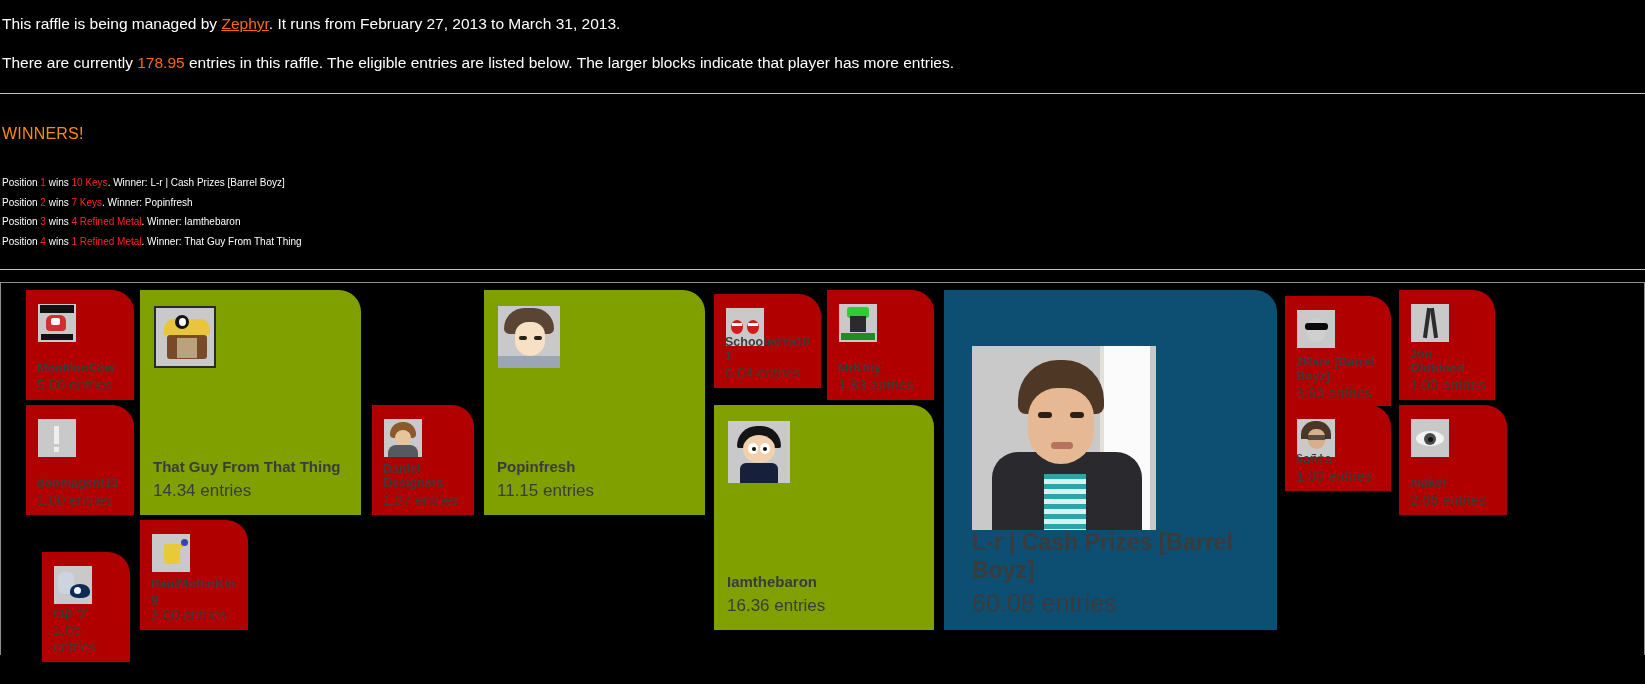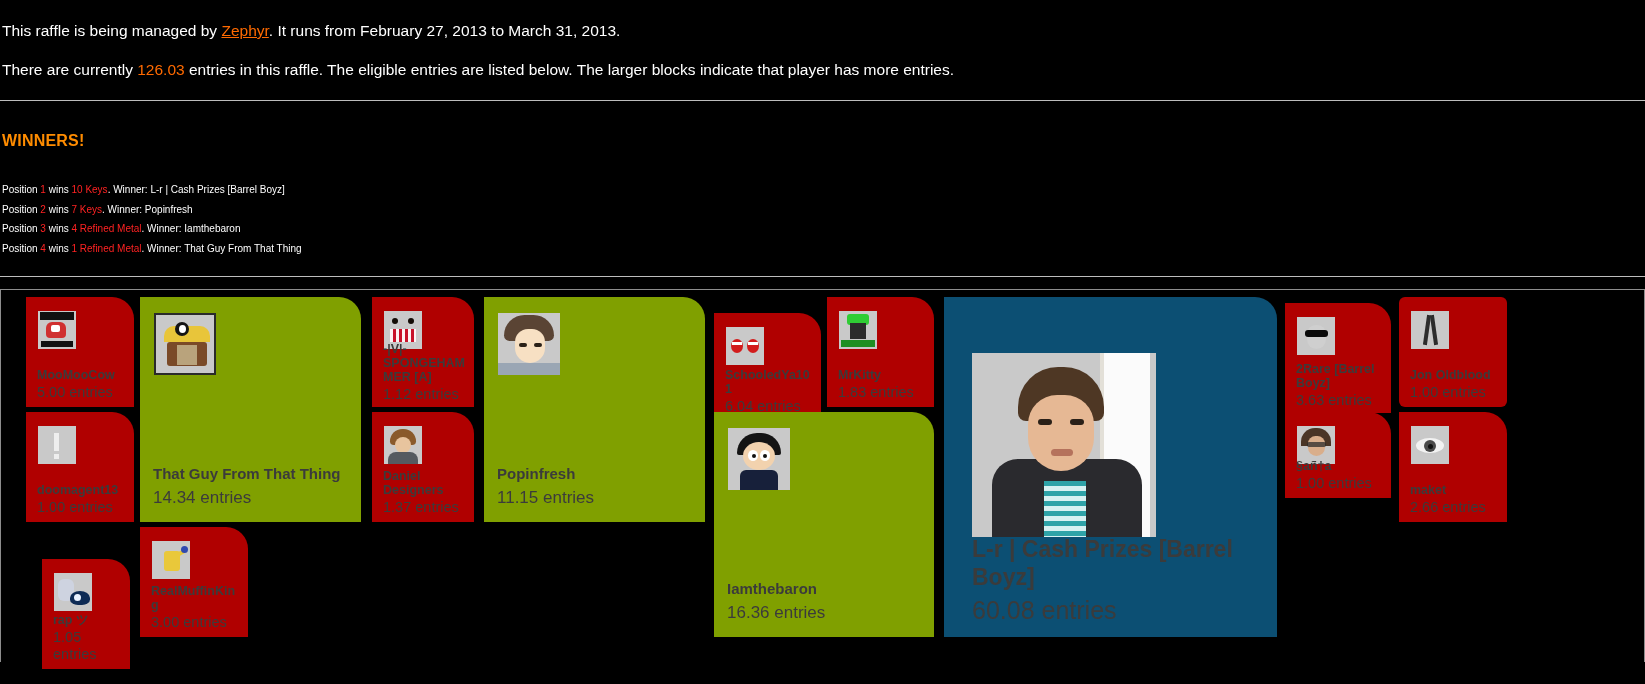--- a/index.html
+++ b/index.html
@@ -15,38 +15,38 @@
     color: #ffffff;
   }
 
   
   .intro {
     padding: 5px 2px 0 2px;
     font-size: 15.5px;
     line-height: 1.1;
   }
   .intro p {
-    margin: 17px 0 22px 0;
+    margin: 10px 0 22px 0;
     white-space: nowrap;
   }
   .hl-orange { color: #ff6a00; }
   .hl-red    { color: #ff2222; }
 
   hr.rule {
     border: 0;
     border-top: 1px solid #bdbdbd;
     margin: 3px 0 0 0;
     height: 0;
   }
 
   
   .winners-wrap { padding: 0 2px; }
   .winners-title {
     color: #ff8c00;
-    font-weight: bold;
+    font-weight: normal;
     font-size: 16px;
     margin: 31px 0 8px 0;
     letter-spacing: .2px;
   }
   .winners-list {
     margin: 30px 0 0 0;
     font-size: 10px;
     line-height: 19.5px;
   }
   .winners-list div { white-space: nowrap; }
@@ -238,21 +238,21 @@
                  background: repeating-linear-gradient(#2fa3a8 0 5px, #d8f1f2 5px 10px); }
 </style>
 </head>
 <body>
 
 <div class="intro">
   <p>
     <span>This raffle is being managed by </span><a class="hl-orange" href="#">Zephyr</a><span>. It runs from February 27, 2013 to March 31, 2013.</span>
   </p>
   <p>
-    <span>There are currently </span><span class="hl-orange">126.03</span><span> entries in this raffle. The eligible entries are listed below. The larger blocks indicate that player has more entries.</span>
+    <span>There are currently </span><span class="hl-orange">178.95</span><span> entries in this raffle. The eligible entries are listed below. The larger blocks indicate that player has more entries.</span>
   </p>
 </div>
 
 <hr class="rule">
 
 <div class="winners-wrap">
   <div class="winners-title">WINNERS!</div>
   <div class="winners-list">
     <div>
       <span>Position </span><span class="hl-red">1</span><span> wins </span><span class="hl-red">10 Keys</span><span>. Winner: </span><span>L-r | Cash Prizes [Barrel Boyz]</span>
@@ -329,32 +329,20 @@
           <i class="bd"></i>
           <i class="ar"></i>
           <i class="hd"></i>
         </div>
       <div class="texts">
         <div class="pname">RealMuffinKing</div>
         <div class="pentries">3.00 entries</div>
       </div>
     </div>
 
-    <div class="tile red sz-s" style="left:371px; top:7px; width:102px; height:110px;">
-      <div class="thumb th av-domo">
-          <i class="ey1"></i>
-          <i class="ey2"></i>
-          <i class="mo"></i>
-          <i class="tt"></i>
-        </div>
-      <div class="texts" style="bottom:4px">
-        <div class="pname">-|V|-SPONGEHAMMER [A]</div>
-        <div class="pentries">1.12 entries</div>
-      </div>
-    </div>
 
     <div class="tile red sz-s" style="left:371px; top:122px; width:102px; height:110px;">
       <div class="thumb th av-dan">
           <i class="hair"></i>
           <i class="face"></i>
           <i class="body"></i>
         </div>
       <div class="texts">
         <div class="pname">Daniel Designers</div>
         <div class="pentries">1.37 entries</div>
@@ -368,21 +356,21 @@
           <i class="face"></i>
           <i class="e1"></i>
           <i class="e2"></i>
         </div>
       <div class="texts">
         <div class="pname">Popinfresh</div>
         <div class="pentries">11.15 entries</div>
       </div>
     </div>
 
-    <div class="tile red sz-s" style="left:713px; top:23px; width:107px; height:108px;">
+    <div class="tile red sz-s" style="left:713px; top:11px; width:107px; height:94px;">
       <div class="thumb th av-sch">
           <i class="l"></i>
           <i class="r"></i>
           <i class="s1"></i>
           <i class="s2"></i>
         </div>
       <div class="texts">
         <div class="pname">SchooledYa101</div>
         <div class="pentries">6.04 entries</div>
       </div>
@@ -449,21 +437,21 @@
           <i class="h"></i>
           <i class="f"></i>
           <i class="g"></i>
         </div>
       <div class="texts">
         <div class="pname">§añ†a</div>
         <div class="pentries">1.00 entries</div>
       </div>
     </div>
 
-    <div class="tile red sz-s" style="left:1398px; top:7px; width:108px; height:110px;border-radius:6px;">
+    <div class="tile red sz-s" style="left:1398px; top:7px; width:96px; height:110px;">
       <div class="thumb th av-jon">
           <i class="a"></i>
           <i class="b"></i>
         </div>
       <div class="texts">
         <div class="pname">Jon Oldblood</div>
         <div class="pentries">1.00 entries</div>
       </div>
     </div>
 

